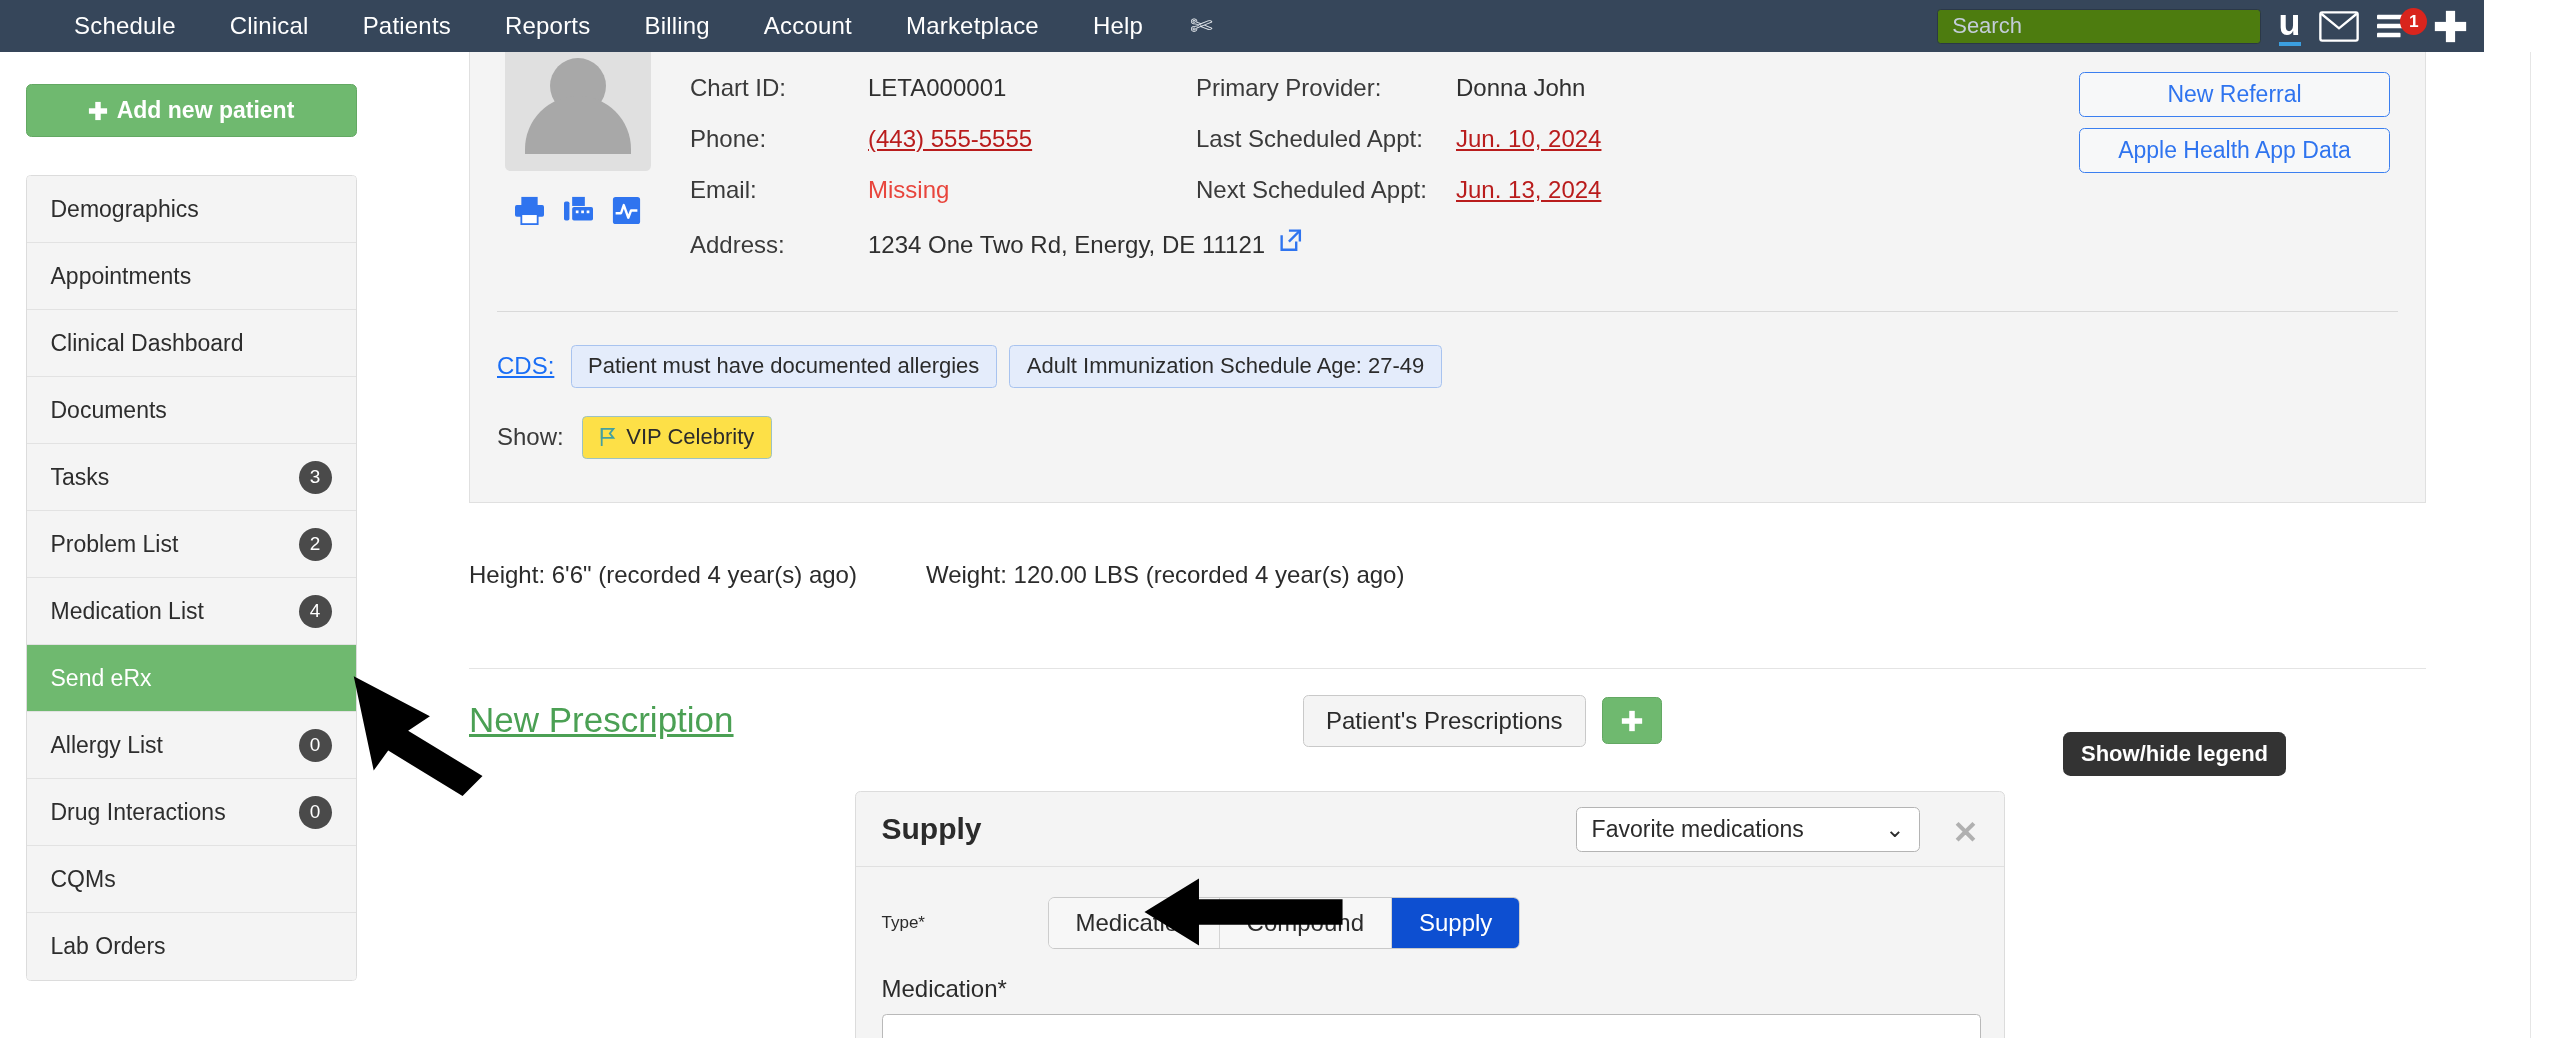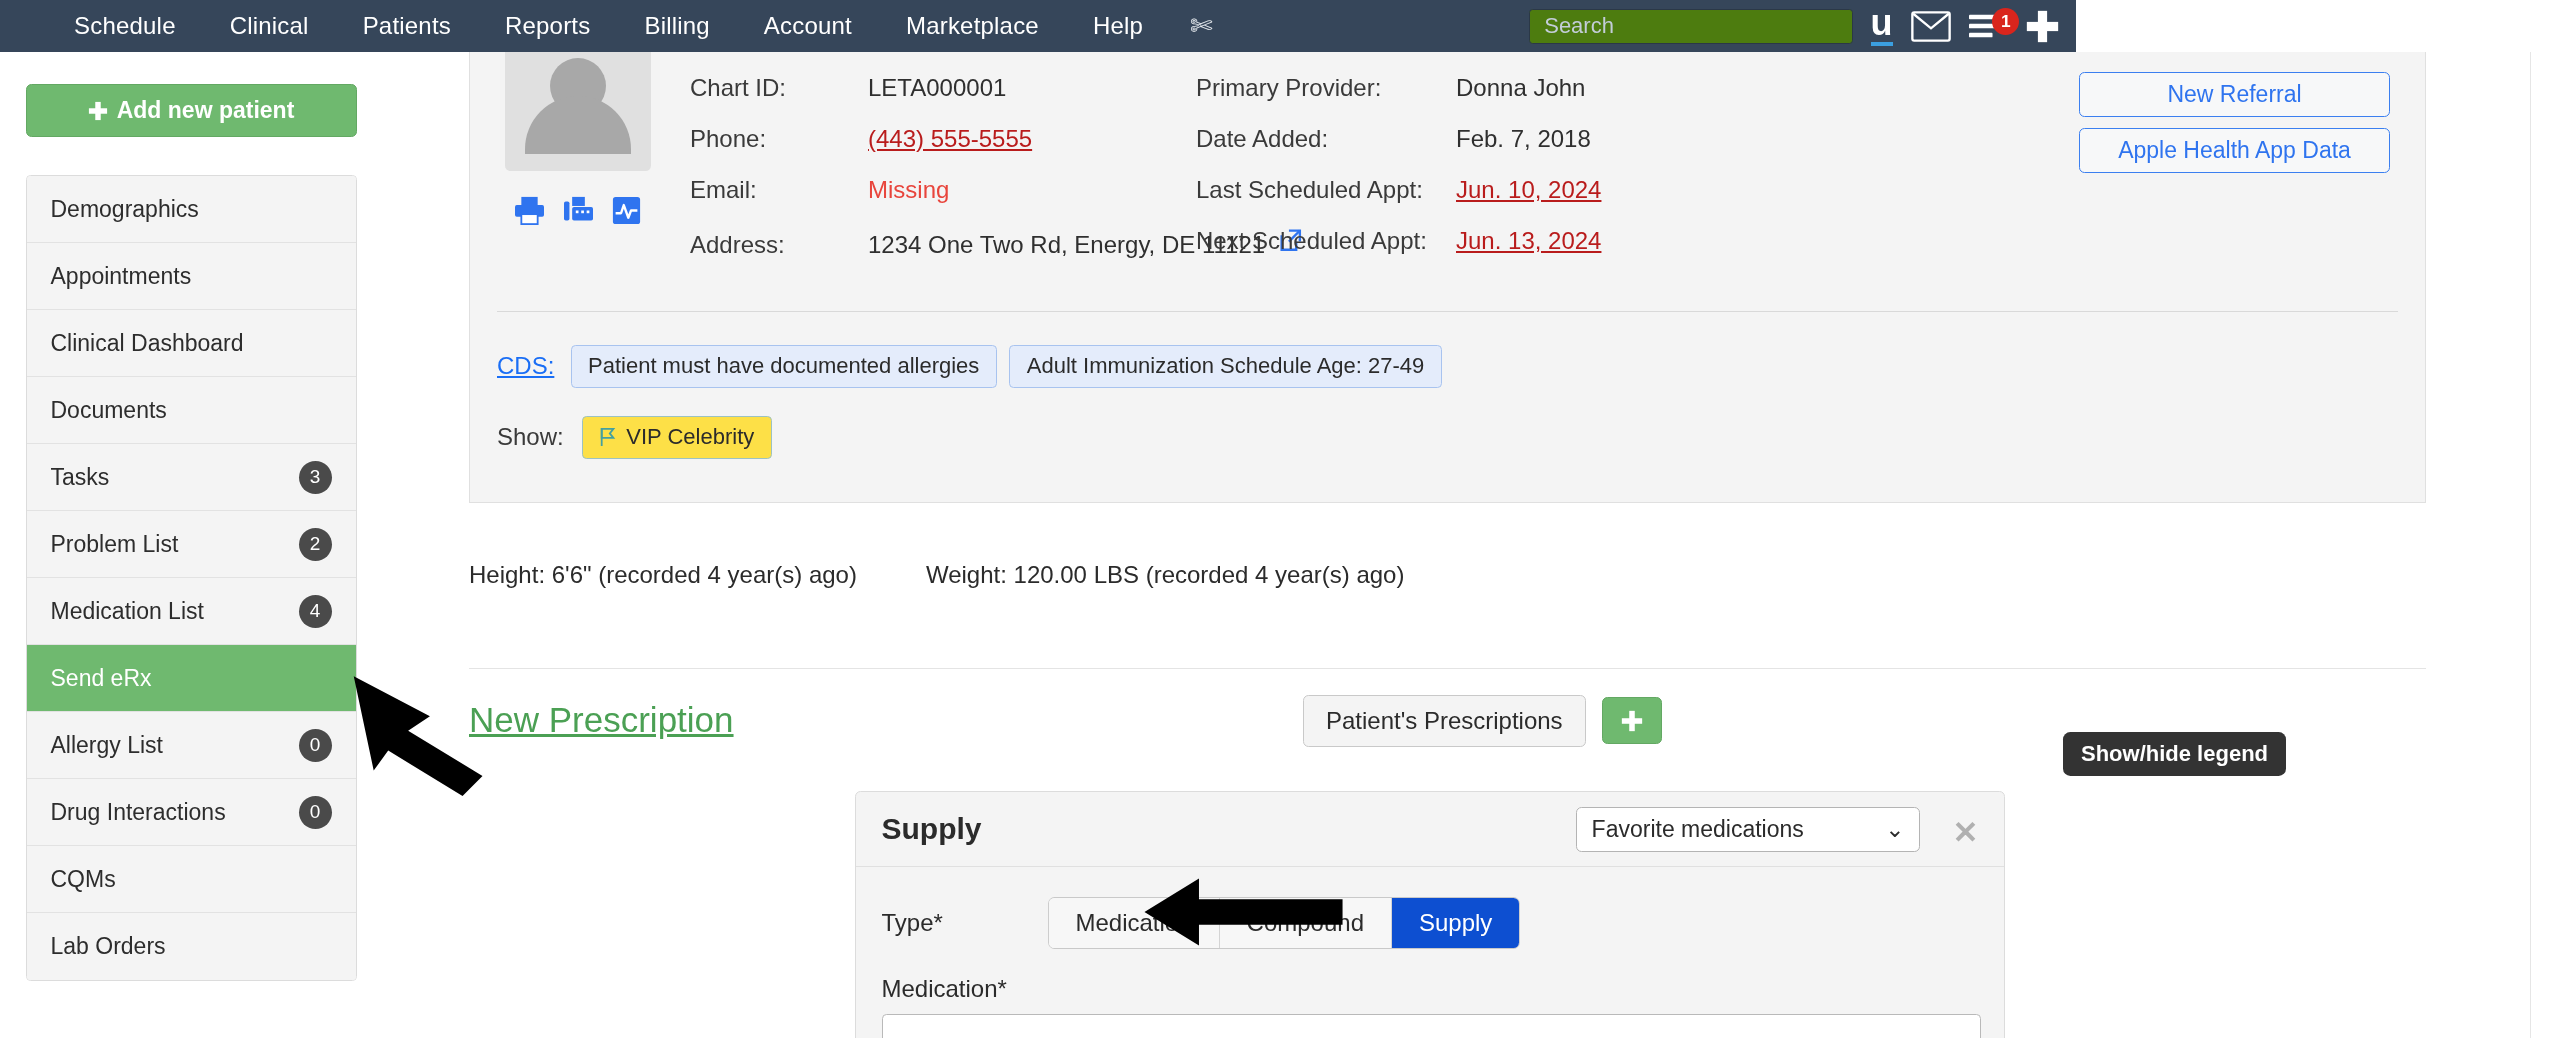--- a/index.html
+++ b/index.html
@@ -7,21 +7,21 @@
   html, body {
     width: 2576px; height: 1039px;
     background: #ffffff;
     font-family: "Liberation Sans", sans-serif;
     overflow: hidden;
   }
 
   
   .topnav {
     position: absolute; top: 0; left: 0;
-    width: 2076px; height: 52px;
+    width: 2484px; height: 52px;
     background: #36465a;
     display: flex; align-items: flex-end;
     z-index: 50;
   }
   .nav-links { display: flex; align-items: center; margin-left: 47px; }
   .nav-link {
     color: #ffffff; font-size: 24px; letter-spacing: 0.2px;
     padding: 0 27px; line-height: 52px; cursor: pointer;
     white-space: nowrap;
   }
@@ -221,21 +221,21 @@
     background: #ffffff; border: 0.9px solid #b4b4b4; border-radius: 5.5px;
     display: flex; align-items: center; justify-content: space-between;
     padding: 0 14.6px; font-size: 23px; color: #2b2b2b; cursor: pointer;
   }
   .card-close {
     position: absolute; right: 25.5px; top: 22px;
     font-size: 31px; color: #b0b0b0; cursor: pointer; font-weight: bold;
   }
   .rx-card-body { padding: 31px 25.5px 0 25.5px; }
   .field-row { display: flex; align-items: center; }
-  .field-label { font-size: 24px; color: #2b2b2b; width: 167px; }
+  .field-label { font-size: 17px; color: #2b2b2b; width: 167px; }
   .seg-group { display: flex; border-radius: 5.5px; overflow: hidden; box-shadow: 0 0 0 0.9px #c9c9c9; }
   .seg {
     background: #f7f7f7; color: #2b2b2b; font-size: 24px;
     padding: 11px 27px; cursor: pointer; border-right: 0.9px solid #d4d4d4;
   }
   .seg:last-child { border-right: none; }
   .seg.active { background: #0d4fd1; color: #ffffff; }
   .field-block { margin-top: 27px; }
   .field-block-label { font-size: 24px; color: #2b2b2b; margin-bottom: 11px; }
   .text-input {
@@ -403,24 +403,20 @@
         </span>
       </div>
     </div>
 
     <div class="info-col col-b">
       <div class="info-row">
         <div class="info-label">Primary Provider:</div>
         <div class="info-value">Donna John</div>
       </div>
       <div class="info-row">
-        <div class="info-label">Date Added:</div>
-        <div class="info-value">Feb. 7, 2018</div>
-      </div>
-      <div class="info-row">
         <div class="info-label">Last Scheduled Appt:</div>
         <div class="info-value link">Jun. 10, 2024</div>
       </div>
       <div class="info-row">
         <div class="info-label">Next Scheduled Appt:</div>
         <div class="info-value link">Jun. 13, 2024</div>
       </div>
     </div>
 
     <div class="panel-btns">

